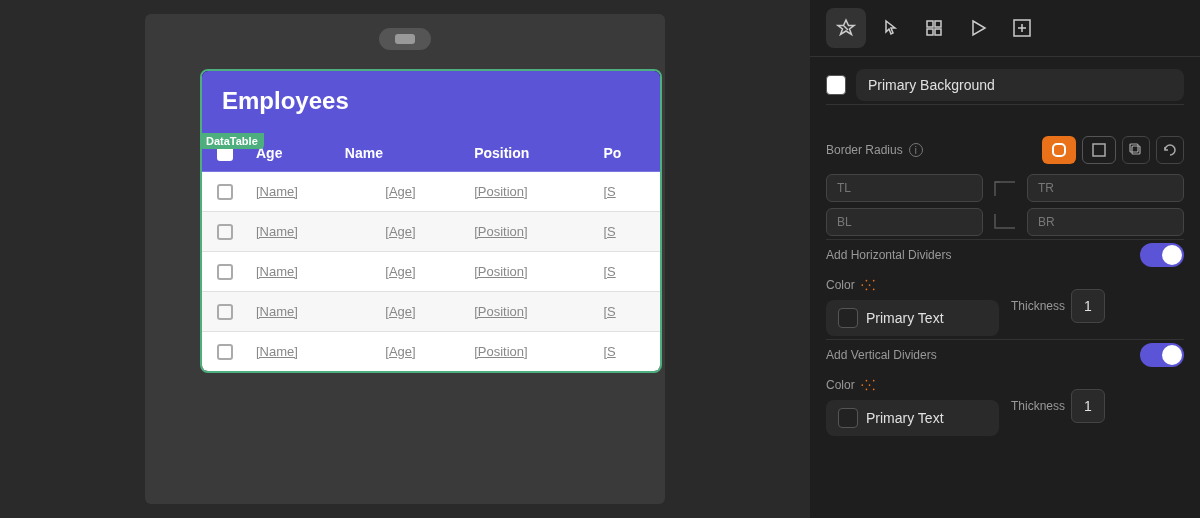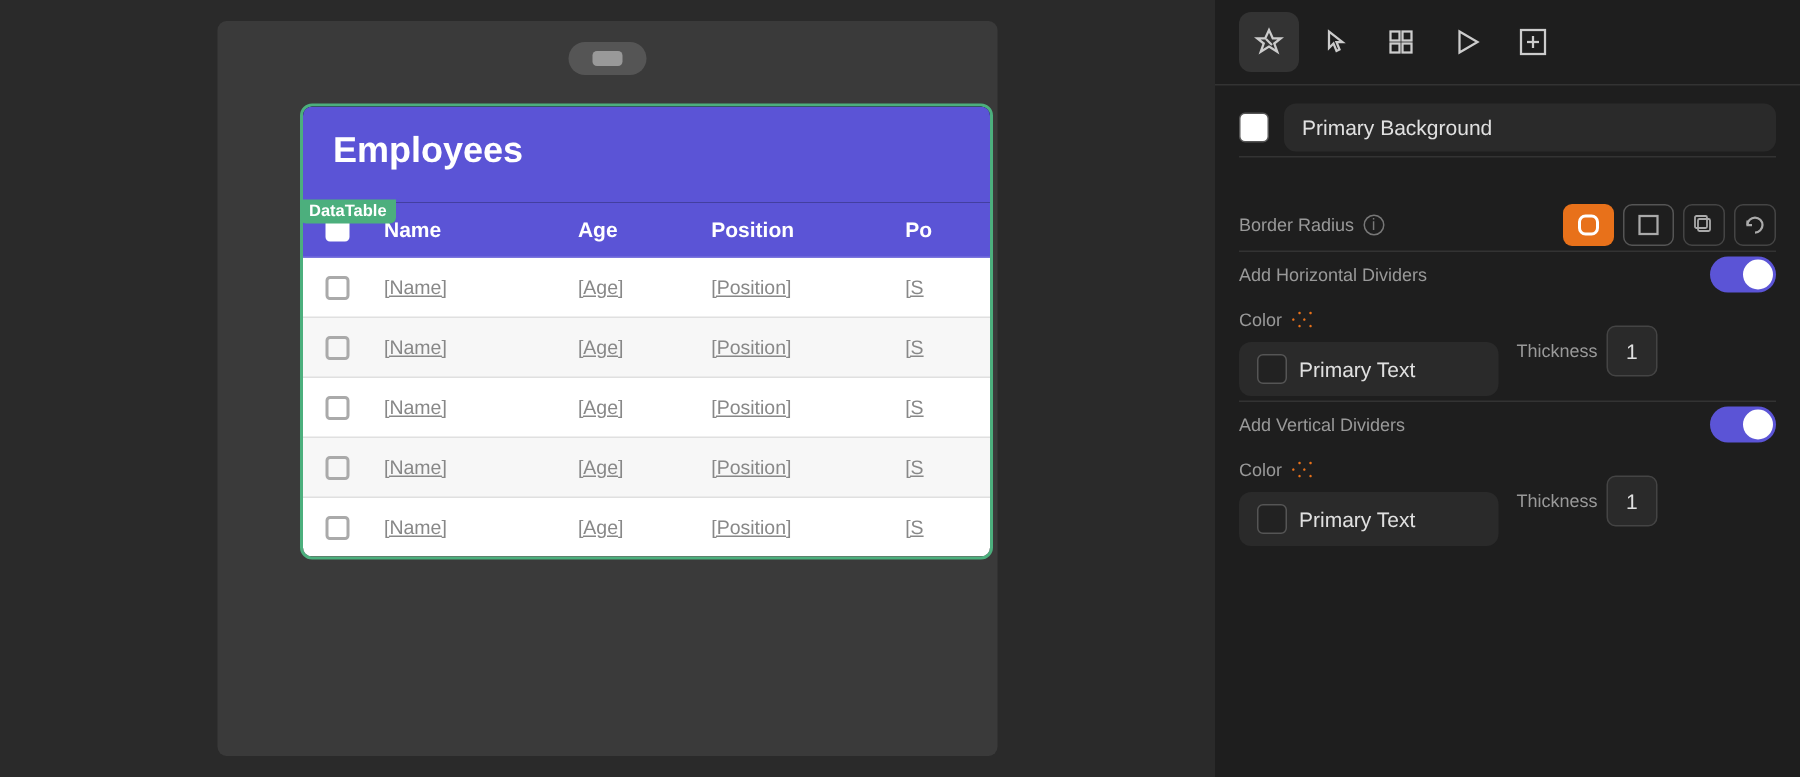--- a/index.html
+++ b/index.html
@@ -432,22 +432,22 @@
     <div class="datatable-wrapper">
 
       <div class="table-header-row">
         <span class="table-title">Employees</span>
       </div>
 
       <div class="table-columns">
         <div class="col-checkbox">
           <div class="checkbox-sq checked"></div>
         </div>
+        <div class="col-header age">Age</div>
         <div class="col-header name">Name</div>
-        <div class="col-header age">Age</div>
         <div class="col-header position">Position</div>
         <div class="col-header extra">Po</div>
       </div>
 
       <div class="table-body">
         <div class="table-row">
           <div class="row-checkbox-cell">
             <div class="row-checkbox"></div>
           </div>
           <div class="row-cell name">[Name]</div>
@@ -568,20 +568,51 @@
           </div>
           <div class="icon-reset">
             <svg width="14" height="14" viewBox="0 0 14 14" fill="none">
               <path d="M2 7 A5 5 0 1 1 7 12" stroke="#aaa" stroke-width="1.5" fill="none"></path>
               <polyline points="2,4 2,7 5,7" stroke="#aaa" stroke-width="1.5" fill="none"></polyline>
             </svg>
           </div>
         </div>
       </div>
 
+      <div class="corners-grid">
+
+        <div class="corner-field">
+          <span class="corner-label">TL</span>
+        </div>
+
+        <div class="corner-icon">
+          <svg width="28" height="20" viewBox="0 0 28 20" fill="none">
+            <polyline points="4,18 4,4 24,4" stroke="#555" stroke-width="1.5" fill="none"></polyline>
+            <polyline points="4,4 9,4" stroke="#555" stroke-width="1.5" fill="none"></polyline>
+          </svg>
+        </div>
+
+        <div class="corner-field">
+          <span class="corner-label">TR</span>
+        </div>
+
+        <div class="corner-field">
+          <span class="corner-label">BL</span>
+        </div>
+
+        <div class="corner-icon">
+          <svg width="28" height="20" viewBox="0 0 28 20" fill="none">
+            <polyline points="4,2 4,16 24,16" stroke="#555" stroke-width="1.5" fill="none"></polyline>
+          </svg>
+        </div>
+
+        <div class="corner-field">
+          <span class="corner-label">BR</span>
+        </div>
+      </div>
     </div>
 
     <div class="separator"></div>
 
     <div class="divider-section">
       <div class="divider-header">
         <span class="section-label">Add Horizontal Dividers</span>
         <div class="toggle-switch"></div>
       </div>
       <div class="color-thickness-row">

